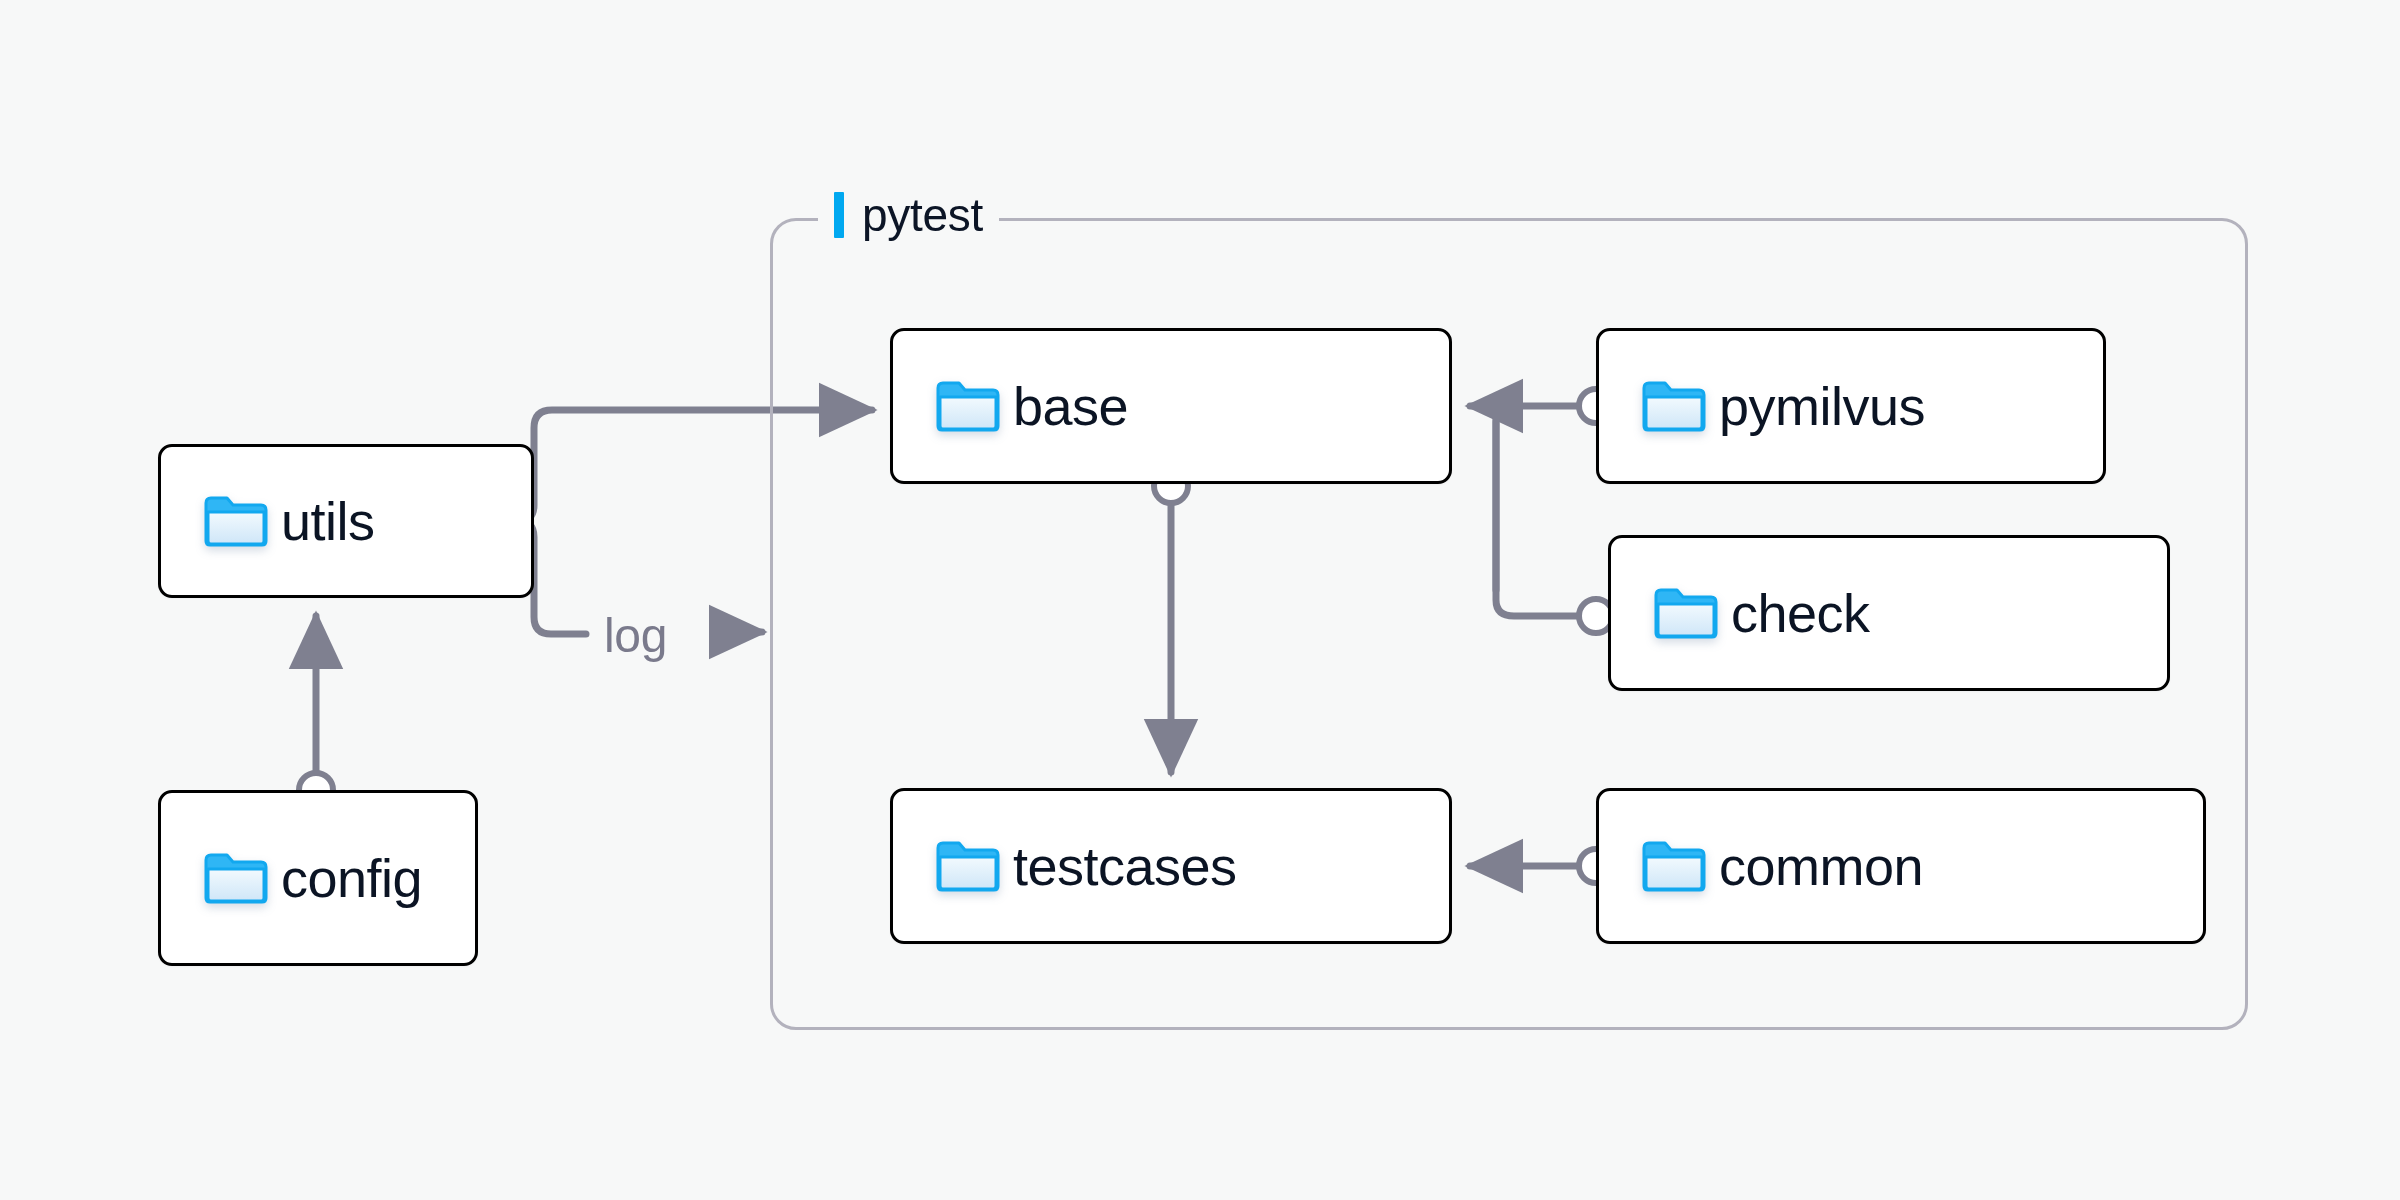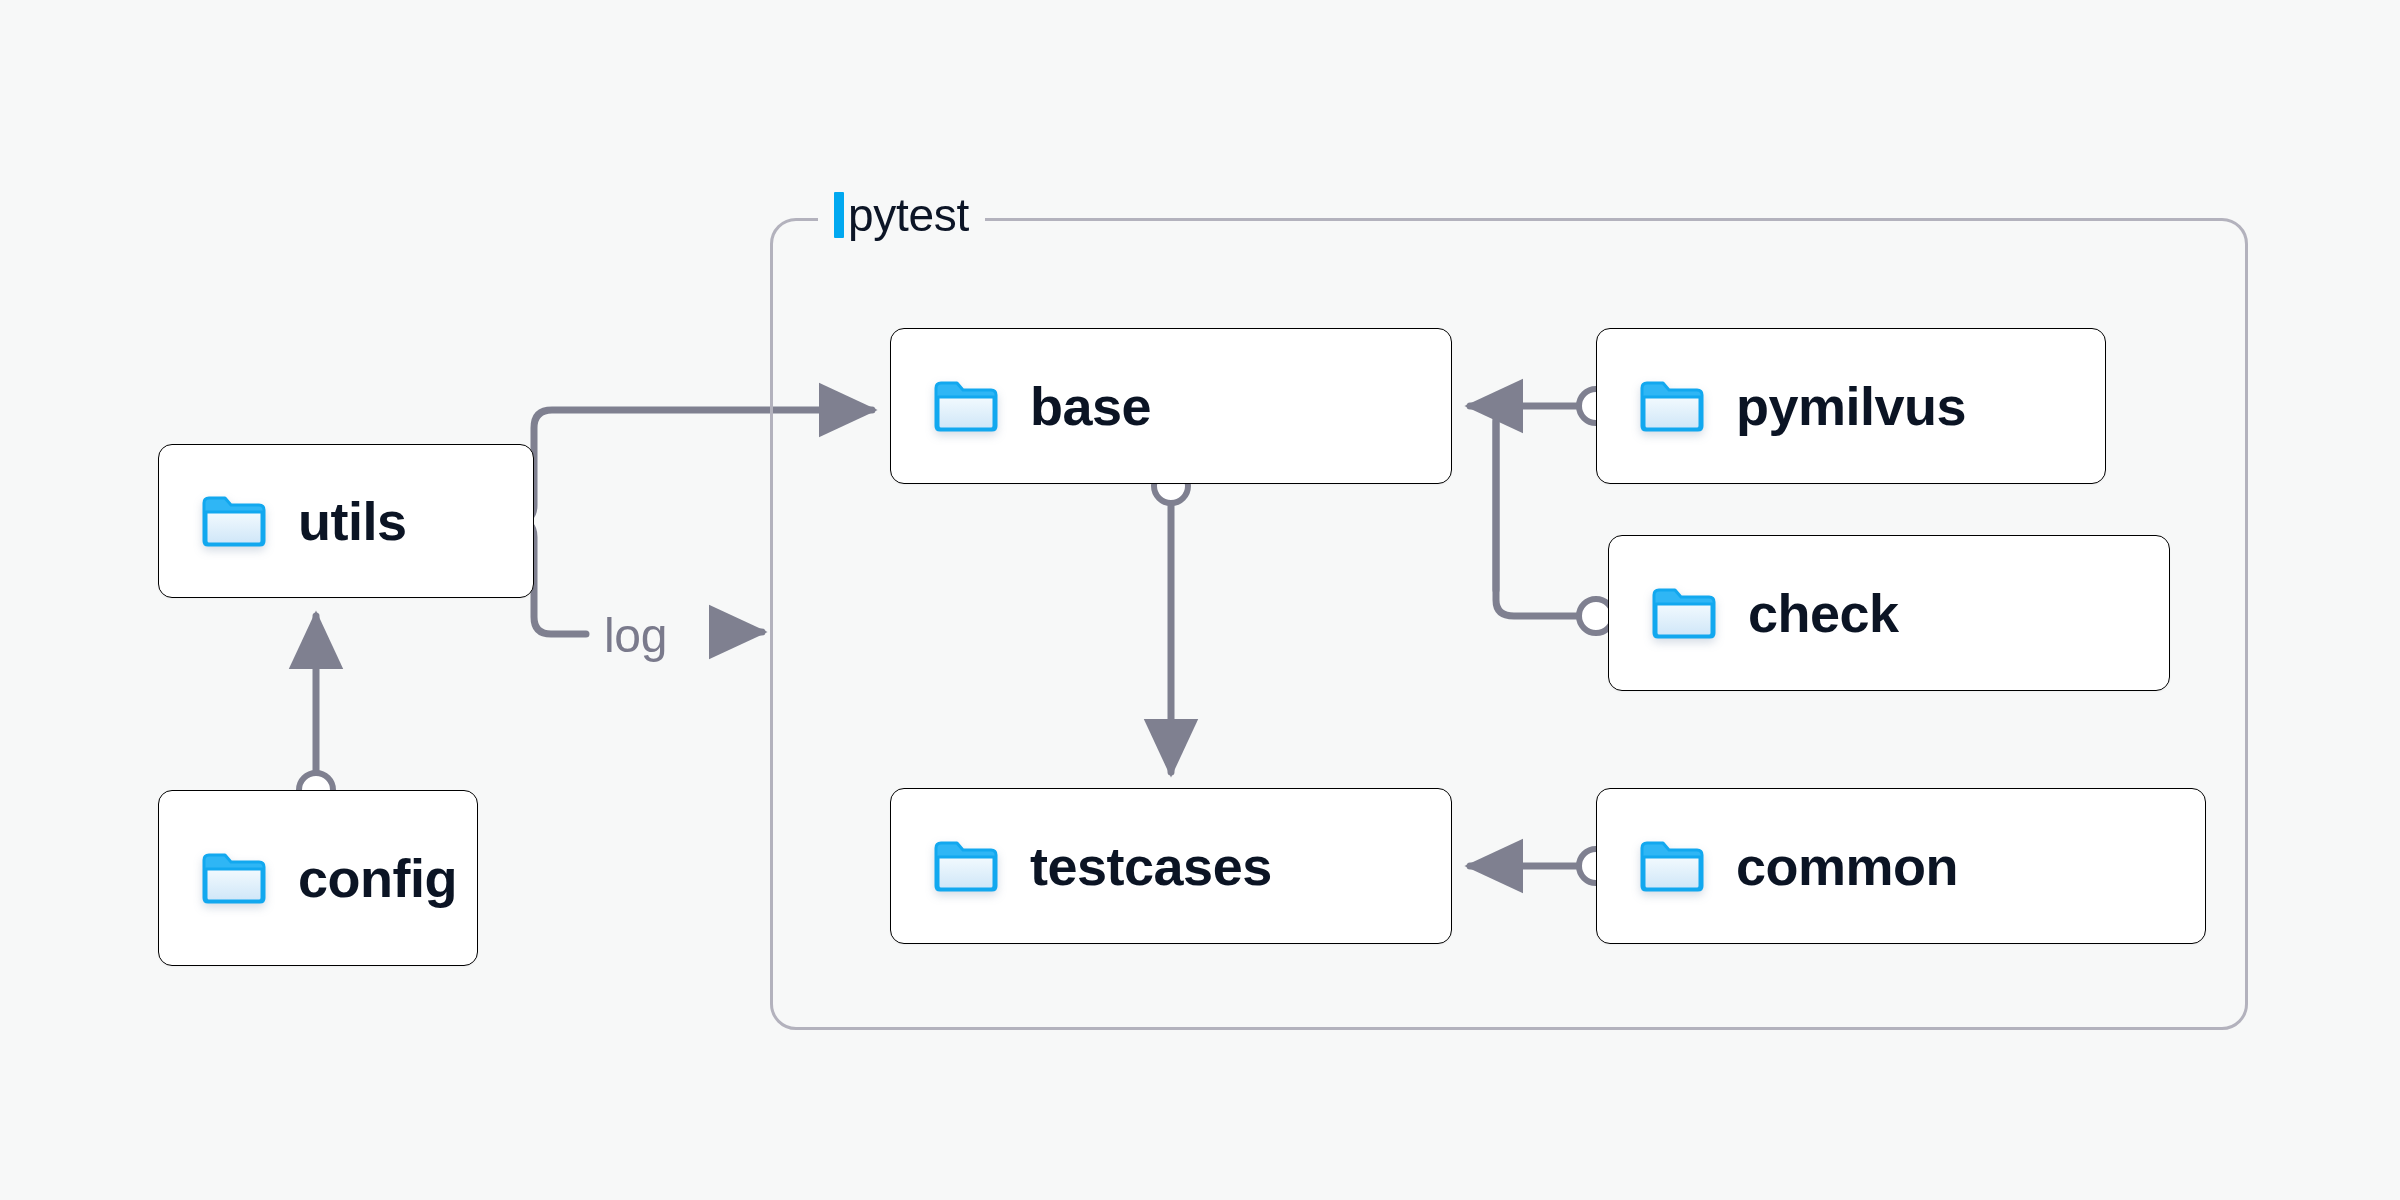--- a/index.html
+++ b/index.html
@@ -29,21 +29,21 @@
     position: absolute;
     border: 3px solid #b3b2bd;
     border-radius: 26px;
     background: transparent;
     box-sizing: border-box;
   }
   .group-title-wrap {
     position: absolute;
     display: flex;
     align-items: center;
-    gap: 4px;
+    gap: 18px;
     background: #f7f8f8;
     padding: 0 16px;
   }
   .group-accent-bar {
     width: 10px;
     height: 46px;
     background: #00a8f0;
     border-radius: 1px;
   }
   .group-title-text {
@@ -52,28 +52,27 @@
     letter-spacing: -0.3px;
     line-height: 1;
     white-space: nowrap;
   }
 
   
   .node {
     position: absolute;
     box-sizing: border-box;
     background: #ffffff;
-    border: 1px solid #000000;
+    border: 3px solid #000000;
     border-radius: 14px;
     display: flex;
     align-items: center;
     padding-left: 42px;
-    gap: 31px;
+    gap: 12px;
     box-shadow: 0 1px 2px rgba(20,25,45,0.04);
-    font-weight: bold;
   }
   .node-label {
     font-size: 54px;
     color: #0b1424;
     letter-spacing: -0.5px;
     line-height: 1;
     white-space: nowrap;
   }
   .folder-icon {
     width: 66px;

